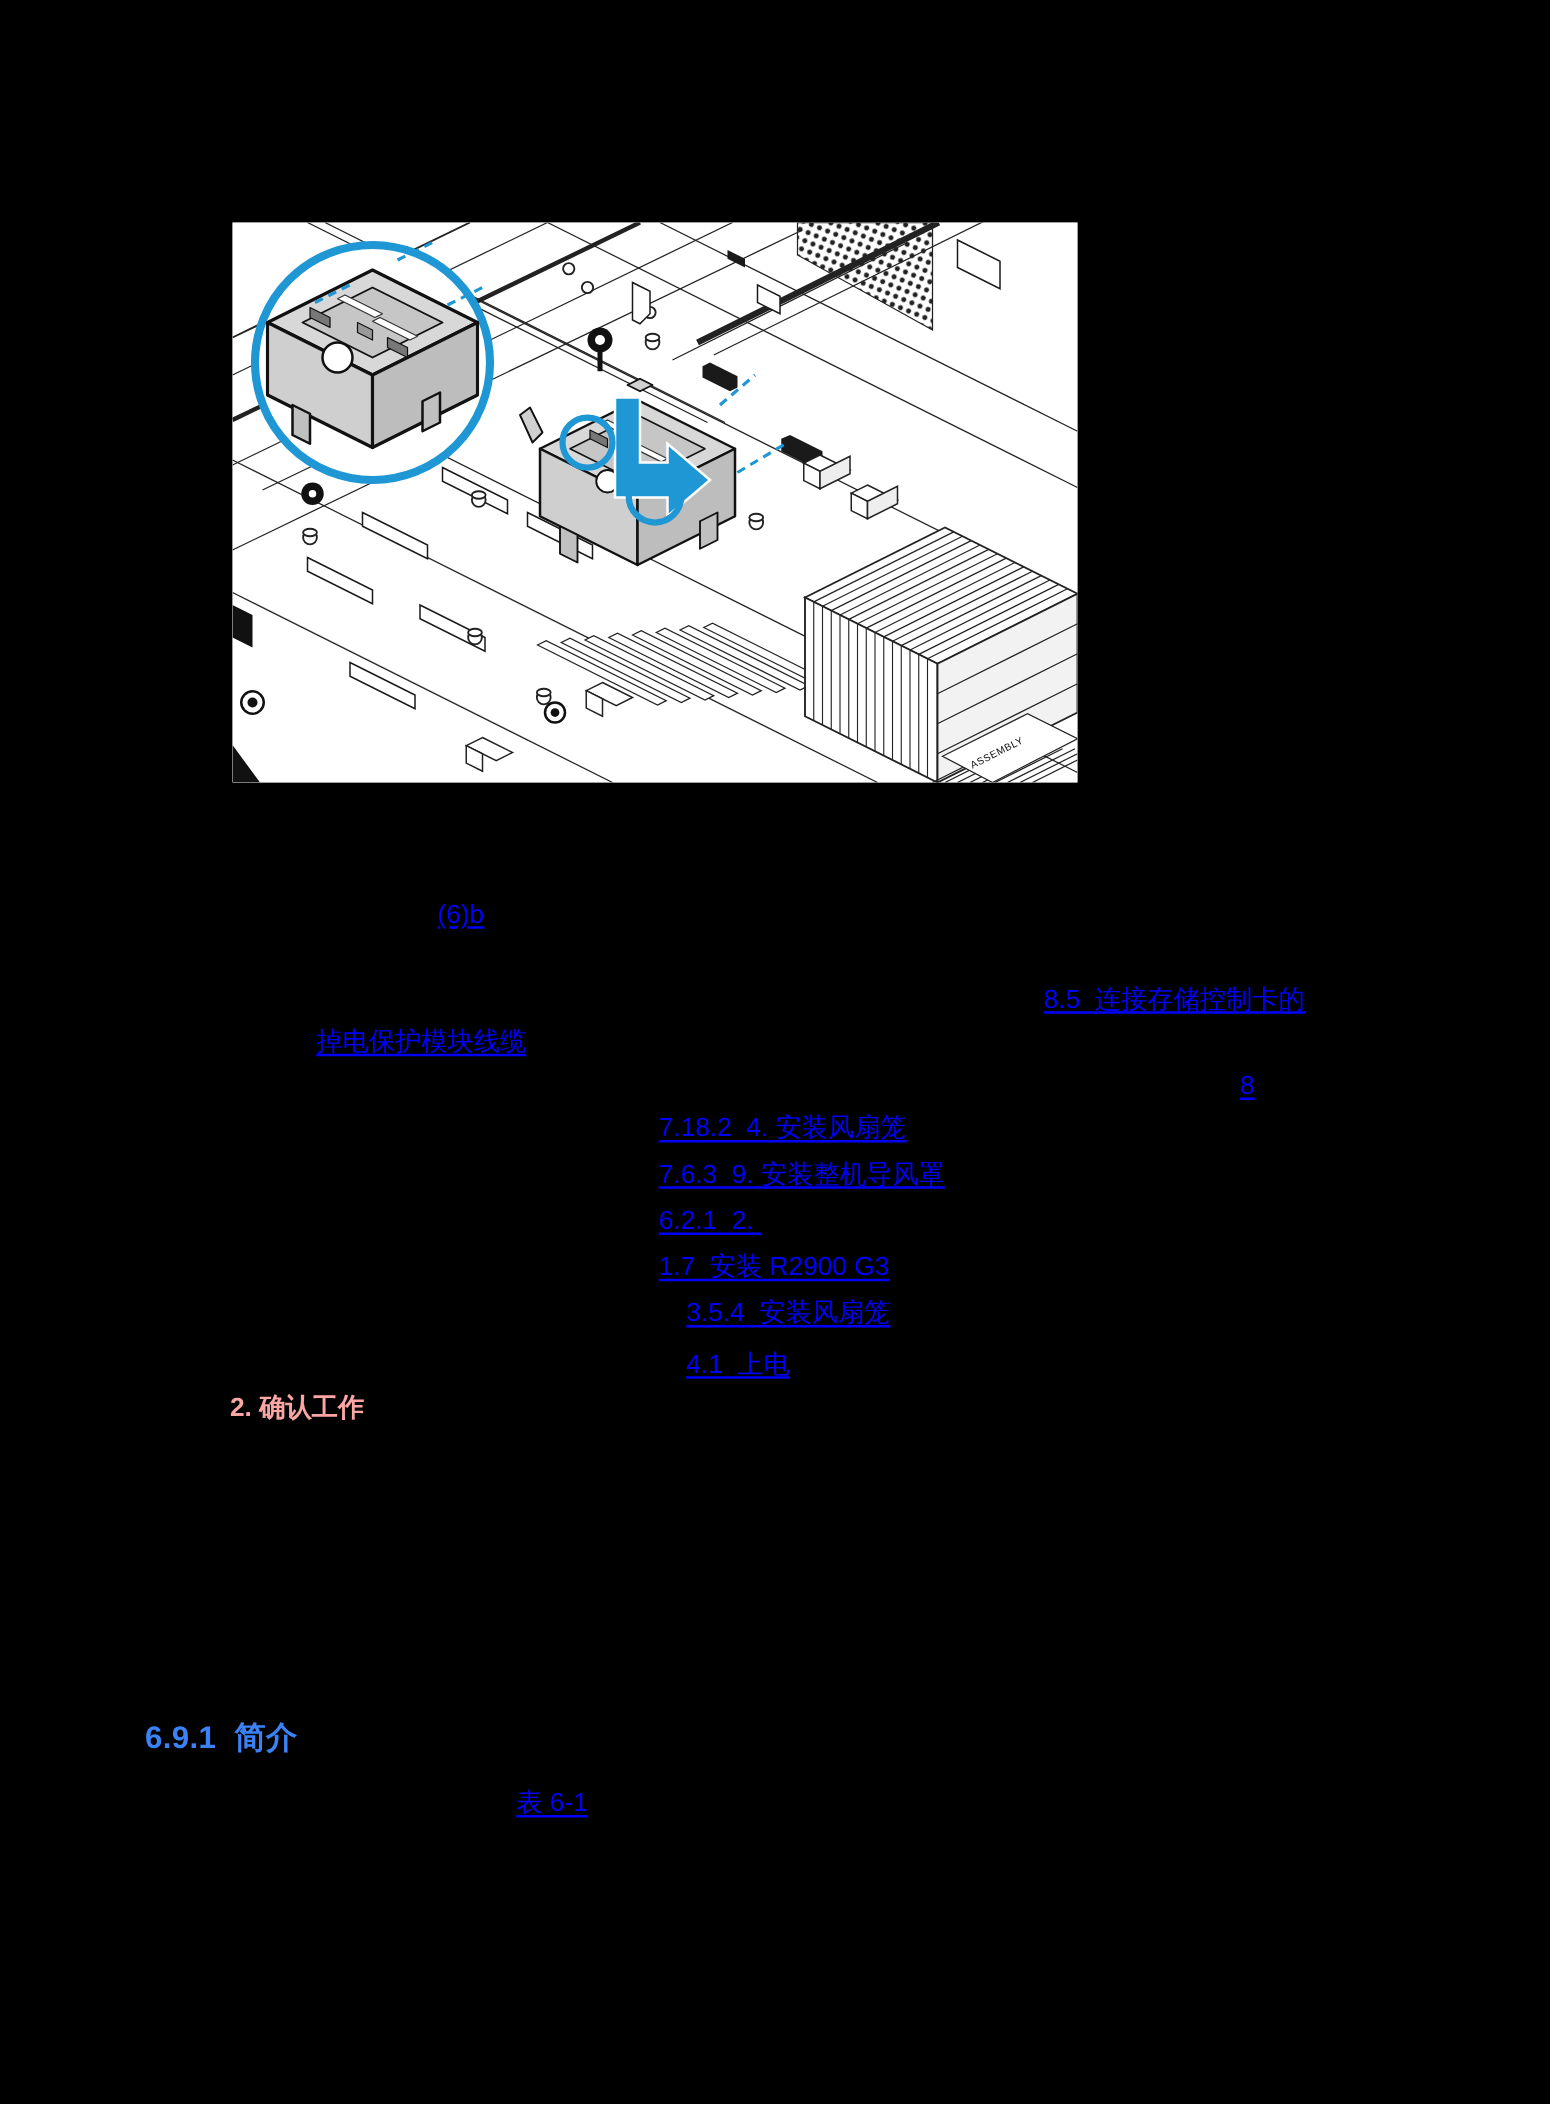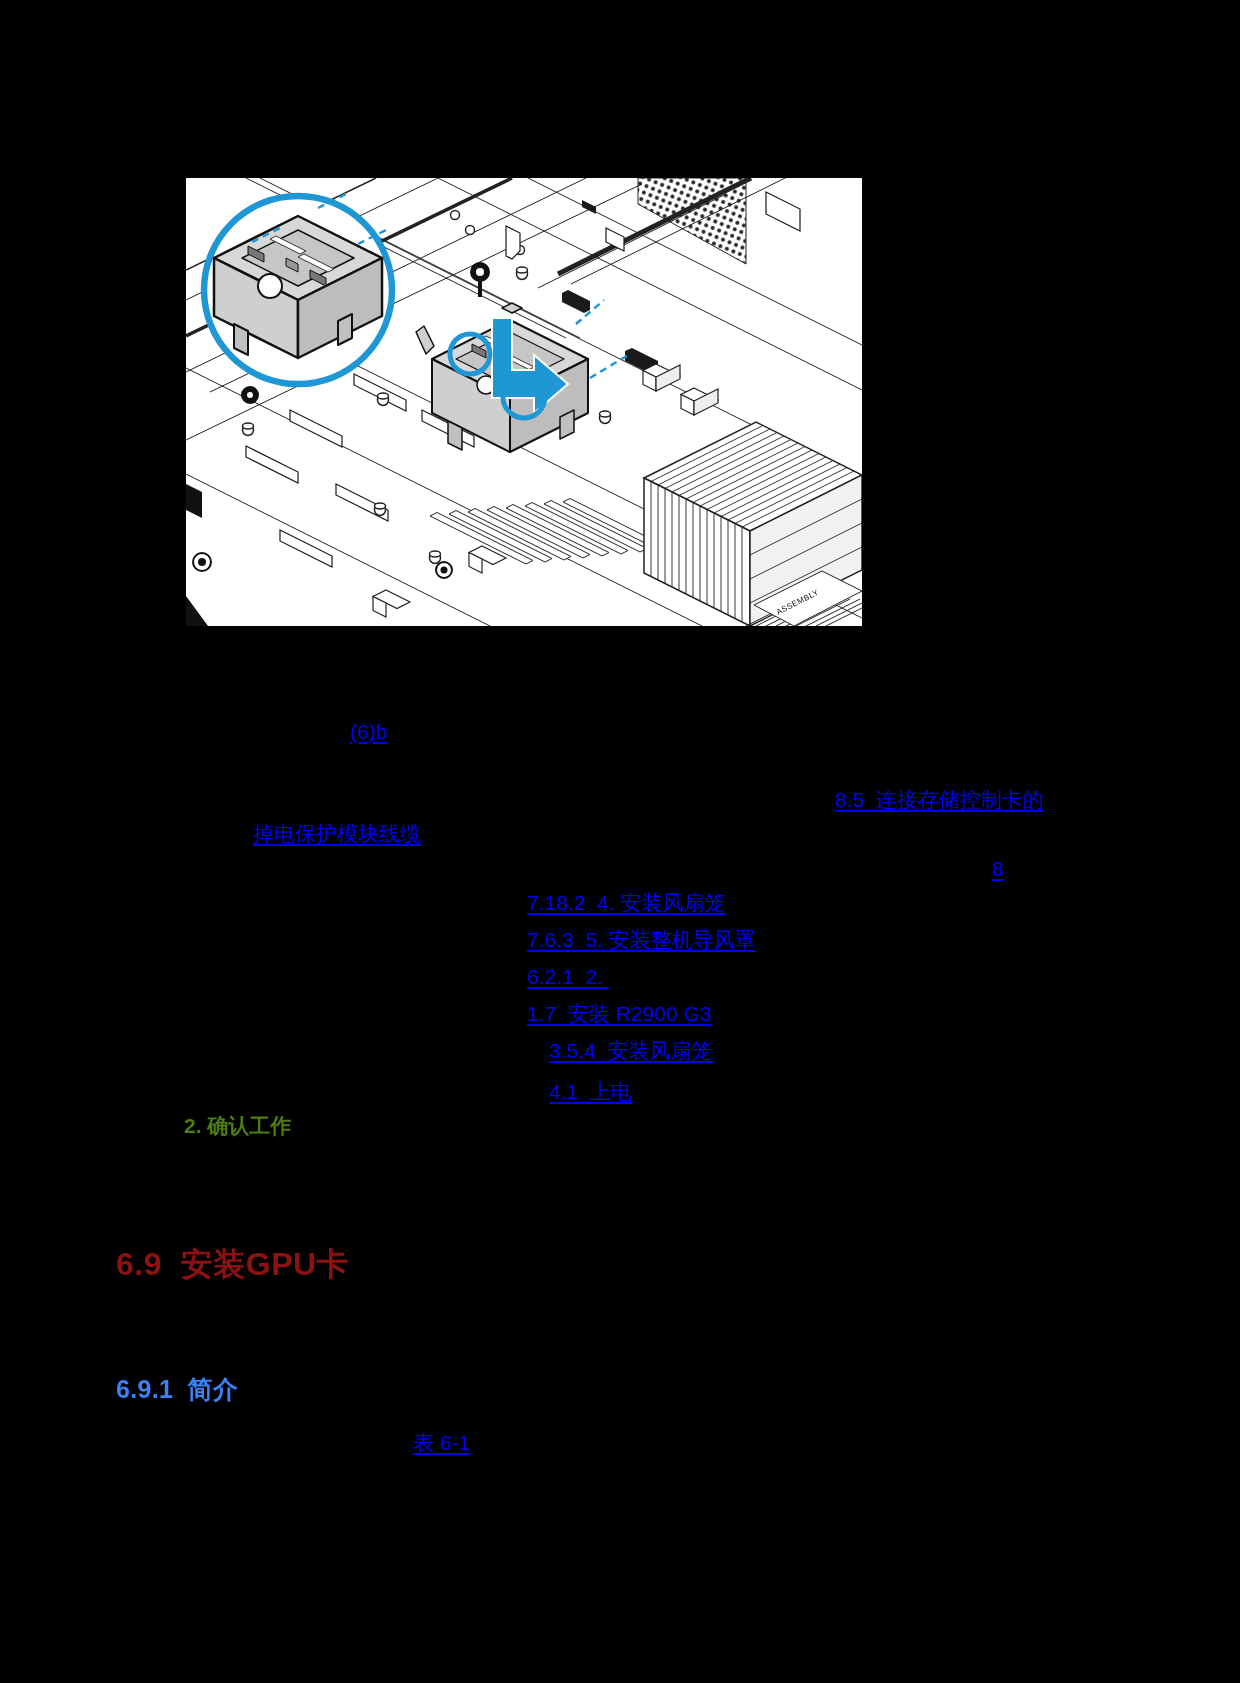--- a/index.html
+++ b/index.html
@@ -2,21 +2,21 @@
 <html><head>
 <meta charset="utf-8">
 <style>
   html,body{margin:0;padding:0;background:#000;}
   .page{position:relative;width:1240px;height:1683px;background:#000;overflow:hidden;
         font-family:"Liberation Sans","DejaVu Sans",sans-serif;}
   .figure{position:absolute;left:186px;top:178px;width:676px;height:448px;background:#fff;}
   .figure svg{display:block;width:100%;height:100%;}
   .lnk{position:absolute;color:#0000FF;text-decoration:underline;text-underline-offset:3px;
        font-size:21px;line-height:24px;white-space:pre;cursor:pointer;}
-  .red-item{position:absolute;color:#4d7c0f;font-weight:bold;font-size:21px;white-space:pre;}
+  .red-item{position:absolute;color:#fca5a5;font-weight:bold;font-size:21px;white-space:pre;}
   .h1{position:absolute;color:#8E1111;font-weight:bold;font-size:32px;letter-spacing:.5px;white-space:pre;}
   .h2{position:absolute;color:#3b82f6;font-weight:bold;font-size:25px;letter-spacing:.3px;white-space:pre;}
   
   .ln{stroke:#222;fill:none;}
   .part{stroke:#1a1a1a;fill:#fff;stroke-width:1.2;}
   .blue{stroke:#1E97D4;}
 </style>
 </head>
 <body>
 
@@ -232,26 +232,25 @@
         </g>
       </g>
     </svg>
   </div>
 
   <span class="lnk" style="left:350px;top:720px">(6)b</span>
   <span class="lnk" style="left:835px;top:788px">8.5  连接存储控制卡的</span>
   <span class="lnk" style="left:253px;top:822px">掉电保护模块线缆</span>
   <span class="lnk" style="left:992px;top:857px">8</span>
   <span class="lnk" style="left:527px;top:891px">7.18.2  4. 安装风扇笼</span>
-  <span class="lnk" style="left:527px;top:928px">7.6.3  5. 安装整机导风罩</span>
+  <span class="lnk" style="left:527px;top:928px">7.6.3  9. 安装整机导风罩</span>
   <span class="lnk" style="left:527px;top:965px">6.2.1  2. </span>
   <span class="lnk" style="left:527px;top:1002px">1.7  安装 R2900 G3</span>
   <span class="lnk" style="left:549px;top:1039px">3.5.4  安装风扇笼</span>
   <span class="lnk" style="left:549px;top:1080px">4.1  上电</span>
 
   <span class="red-item" style="left:184px;top:1112px">2. 确认工作</span>
 
-  <div class="h1" style="left:116px;top:1243px">6.9  安装GPU卡</div>
   <div class="h2" style="left:116px;top:1373px">6.9.1  简介</div>
 
   <span class="lnk" style="left:413px;top:1431px">表 6-1</span>
 
 </div>
 
 </body></html>

